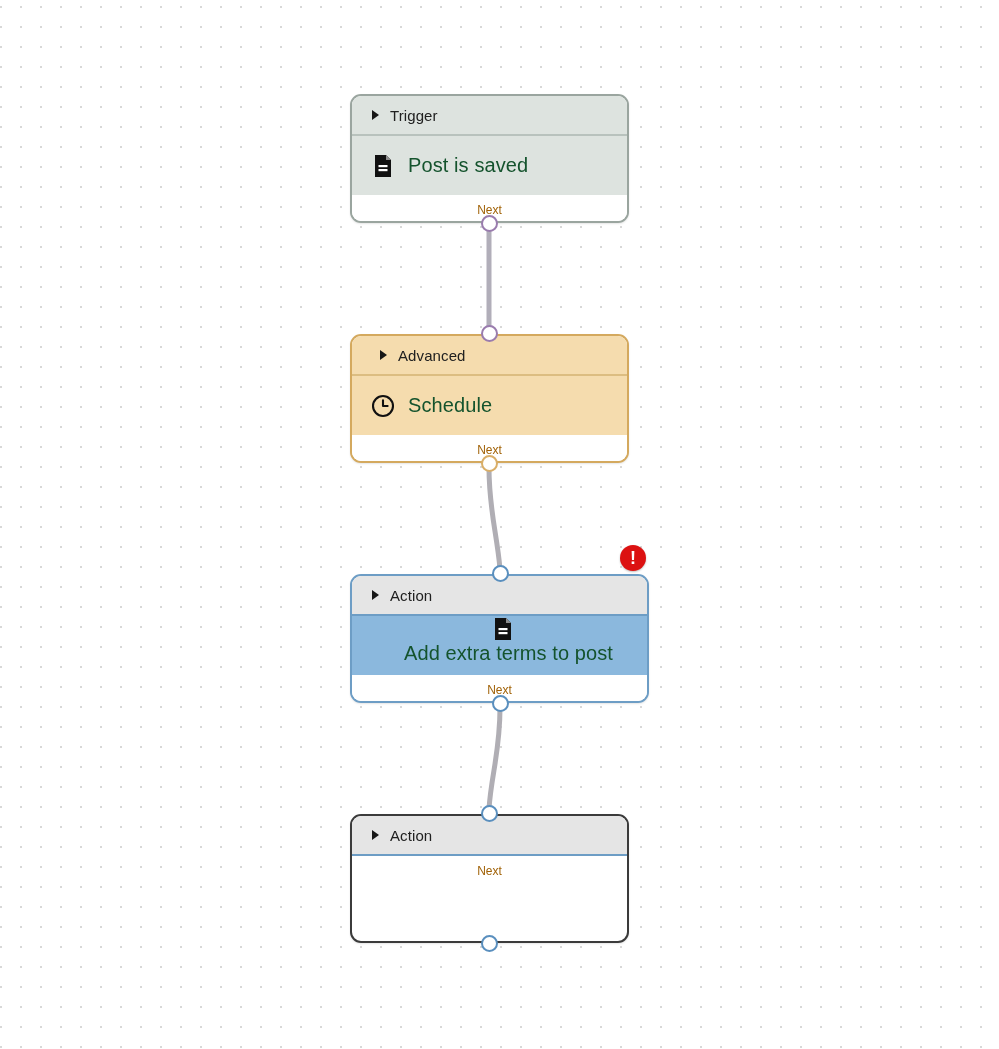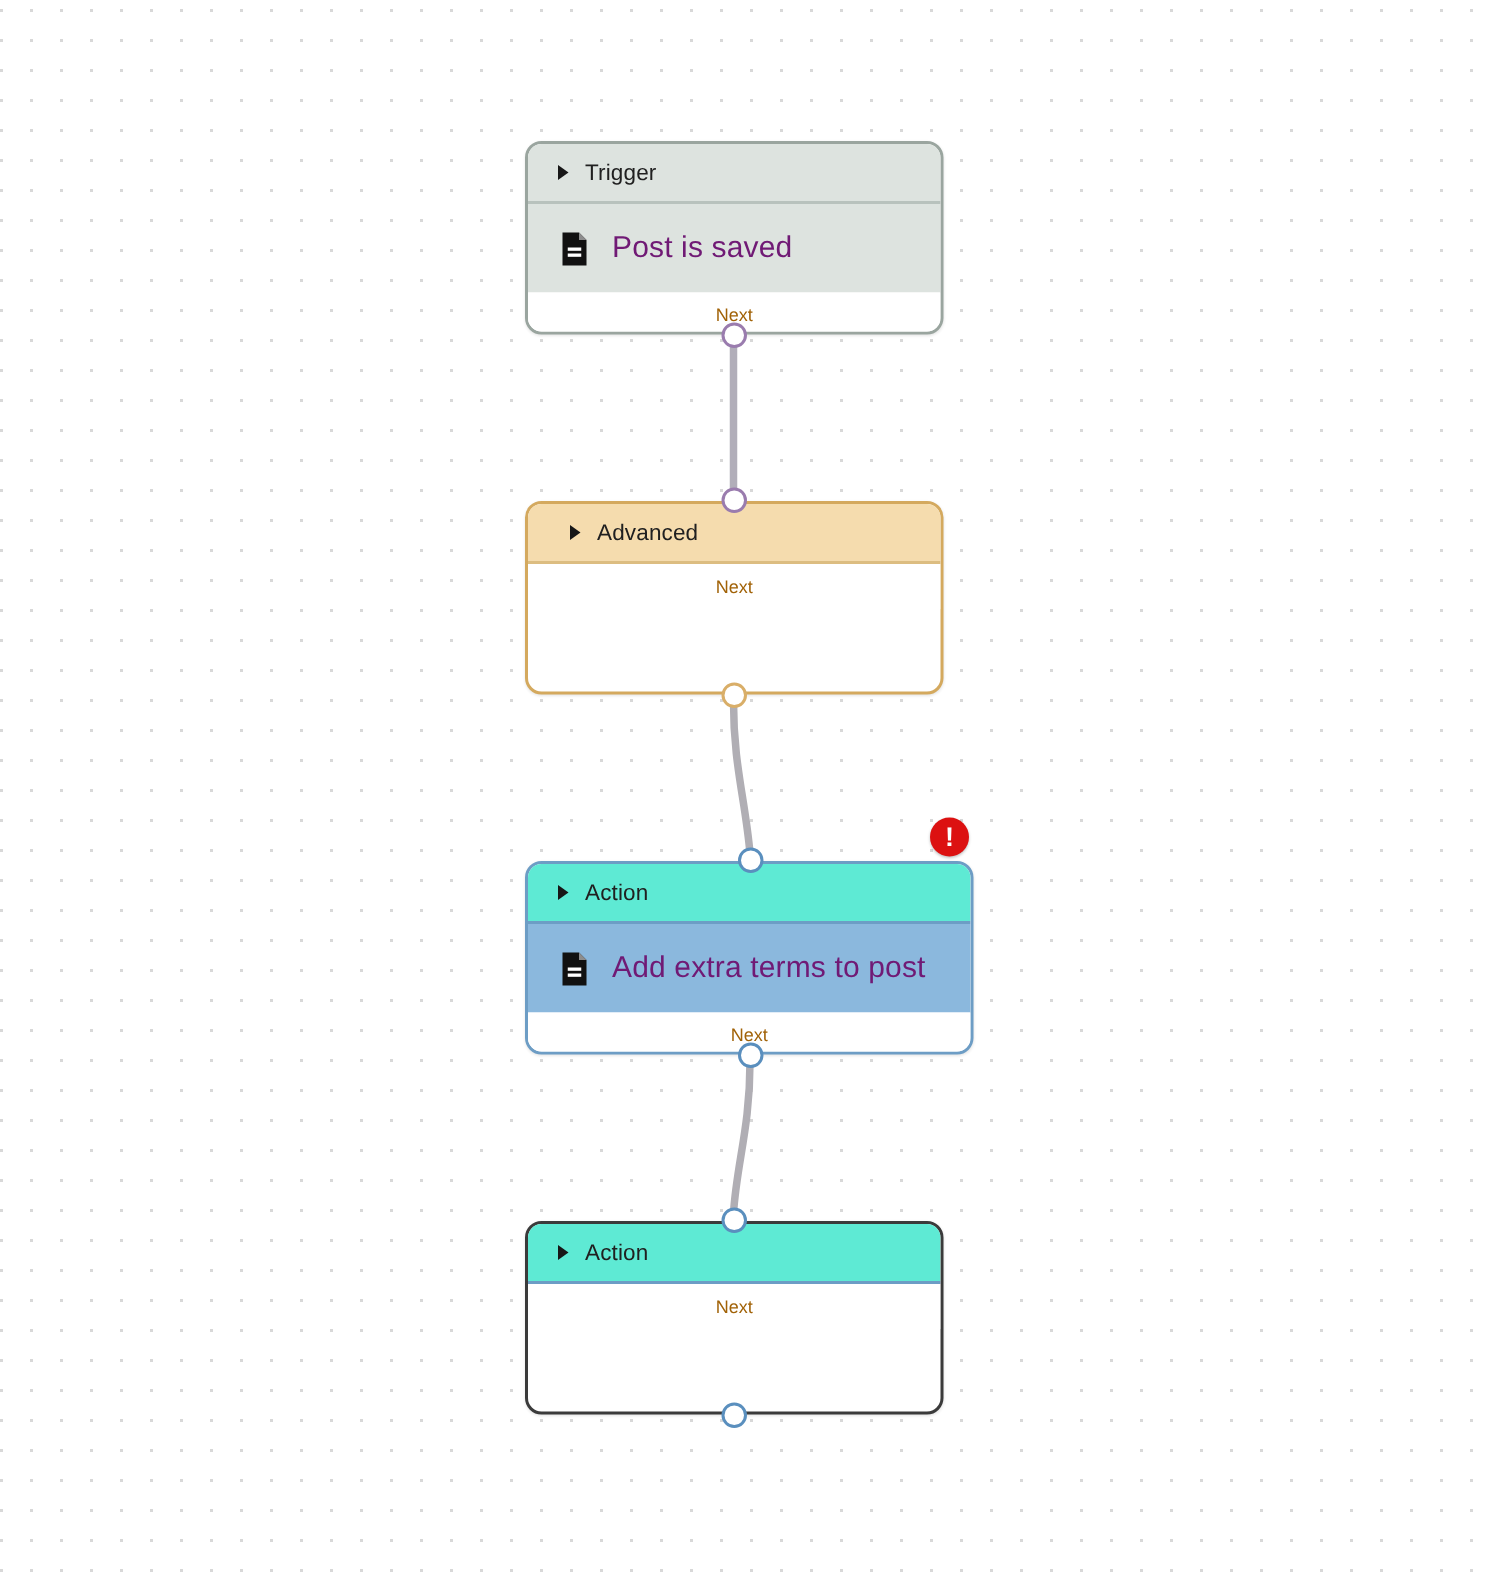--- a/index.html
+++ b/index.html
@@ -81,21 +81,21 @@
     width: 26px;
     height: 26px;
     flex: 0 0 26px;
     margin-right: 12px;
     display: flex;
     align-items: center;
     justify-content: center;
   }
   .node-title {
     font-size: 20px;
-    color: #701a75;
+    color: #14532d;
     letter-spacing: 0.1px;
     white-space: nowrap;
   }
   .node-footer {
     box-sizing: border-box;
     height: 30px;
     background: #ffffff;
     display: flex;
     align-items: center;
     justify-content: center;
@@ -110,23 +110,23 @@
   .node.trigger .node-body    { background: #dde3df; }
 
   
   .node.advanced               { border-color: #d4a95e; }
   .node.advanced .node-header  { background: #f5dcae; padding-left: 28px; }
   .node.advanced .node-divider { background: #dcbd81; }
   .node.advanced .node-body    { background: #f5dcae; }
 
   
   .node.action               { border-color: #6d9dc5; }
-  .node.action .node-header  { background: #5eead4; }
+  .node.action .node-header  { background: #e5e5e5; }
   .node.action .node-divider { background: #6d9dc5; }
-  .node.action .node-body    { background: #8bb8dd; }
+  .node.action .node-body    { background: #8bb8dd; flex-direction: column; }
 
   
   .node.selected { border-color: #3b3b3b; }
 
   
   .port {
     position: absolute;
     box-sizing: border-box;
     width: 17px;
     height: 17px;
@@ -188,20 +188,29 @@
     </div>
     <div class="node-footer">Next</div>
   </div>
 
   <div class="node advanced" style="left:350px; top:334px; width:279px; height:129px;">
     <div class="node-header">
       <span class="disclosure"></span>
       <span>Advanced</span>
     </div>
     <div class="node-divider"></div>
+    <div class="node-body">
+      <span class="node-icon">
+        <svg width="24" height="24" viewBox="0 0 24 24" xmlns="http://www.w3.org/2000/svg">
+          <circle cx="12" cy="12" r="10" fill="none" stroke="#111111" stroke-width="2.1"></circle>
+          <path d="M12 6.2 V12 H16.6" fill="none" stroke="#111111" stroke-width="2.1" stroke-linecap="round" stroke-linejoin="round"></path>
+        </svg>
+      </span>
+      <span class="node-title">Schedule</span>
+    </div>
     <div class="node-footer">Next</div>
   </div>
 
   <div class="node action" style="left:350px; top:574px; width:299px; height:129px;">
     <div class="node-header">
       <span class="disclosure"></span>
       <span>Action</span>
     </div>
     <div class="node-divider"></div>
     <div class="node-body">

